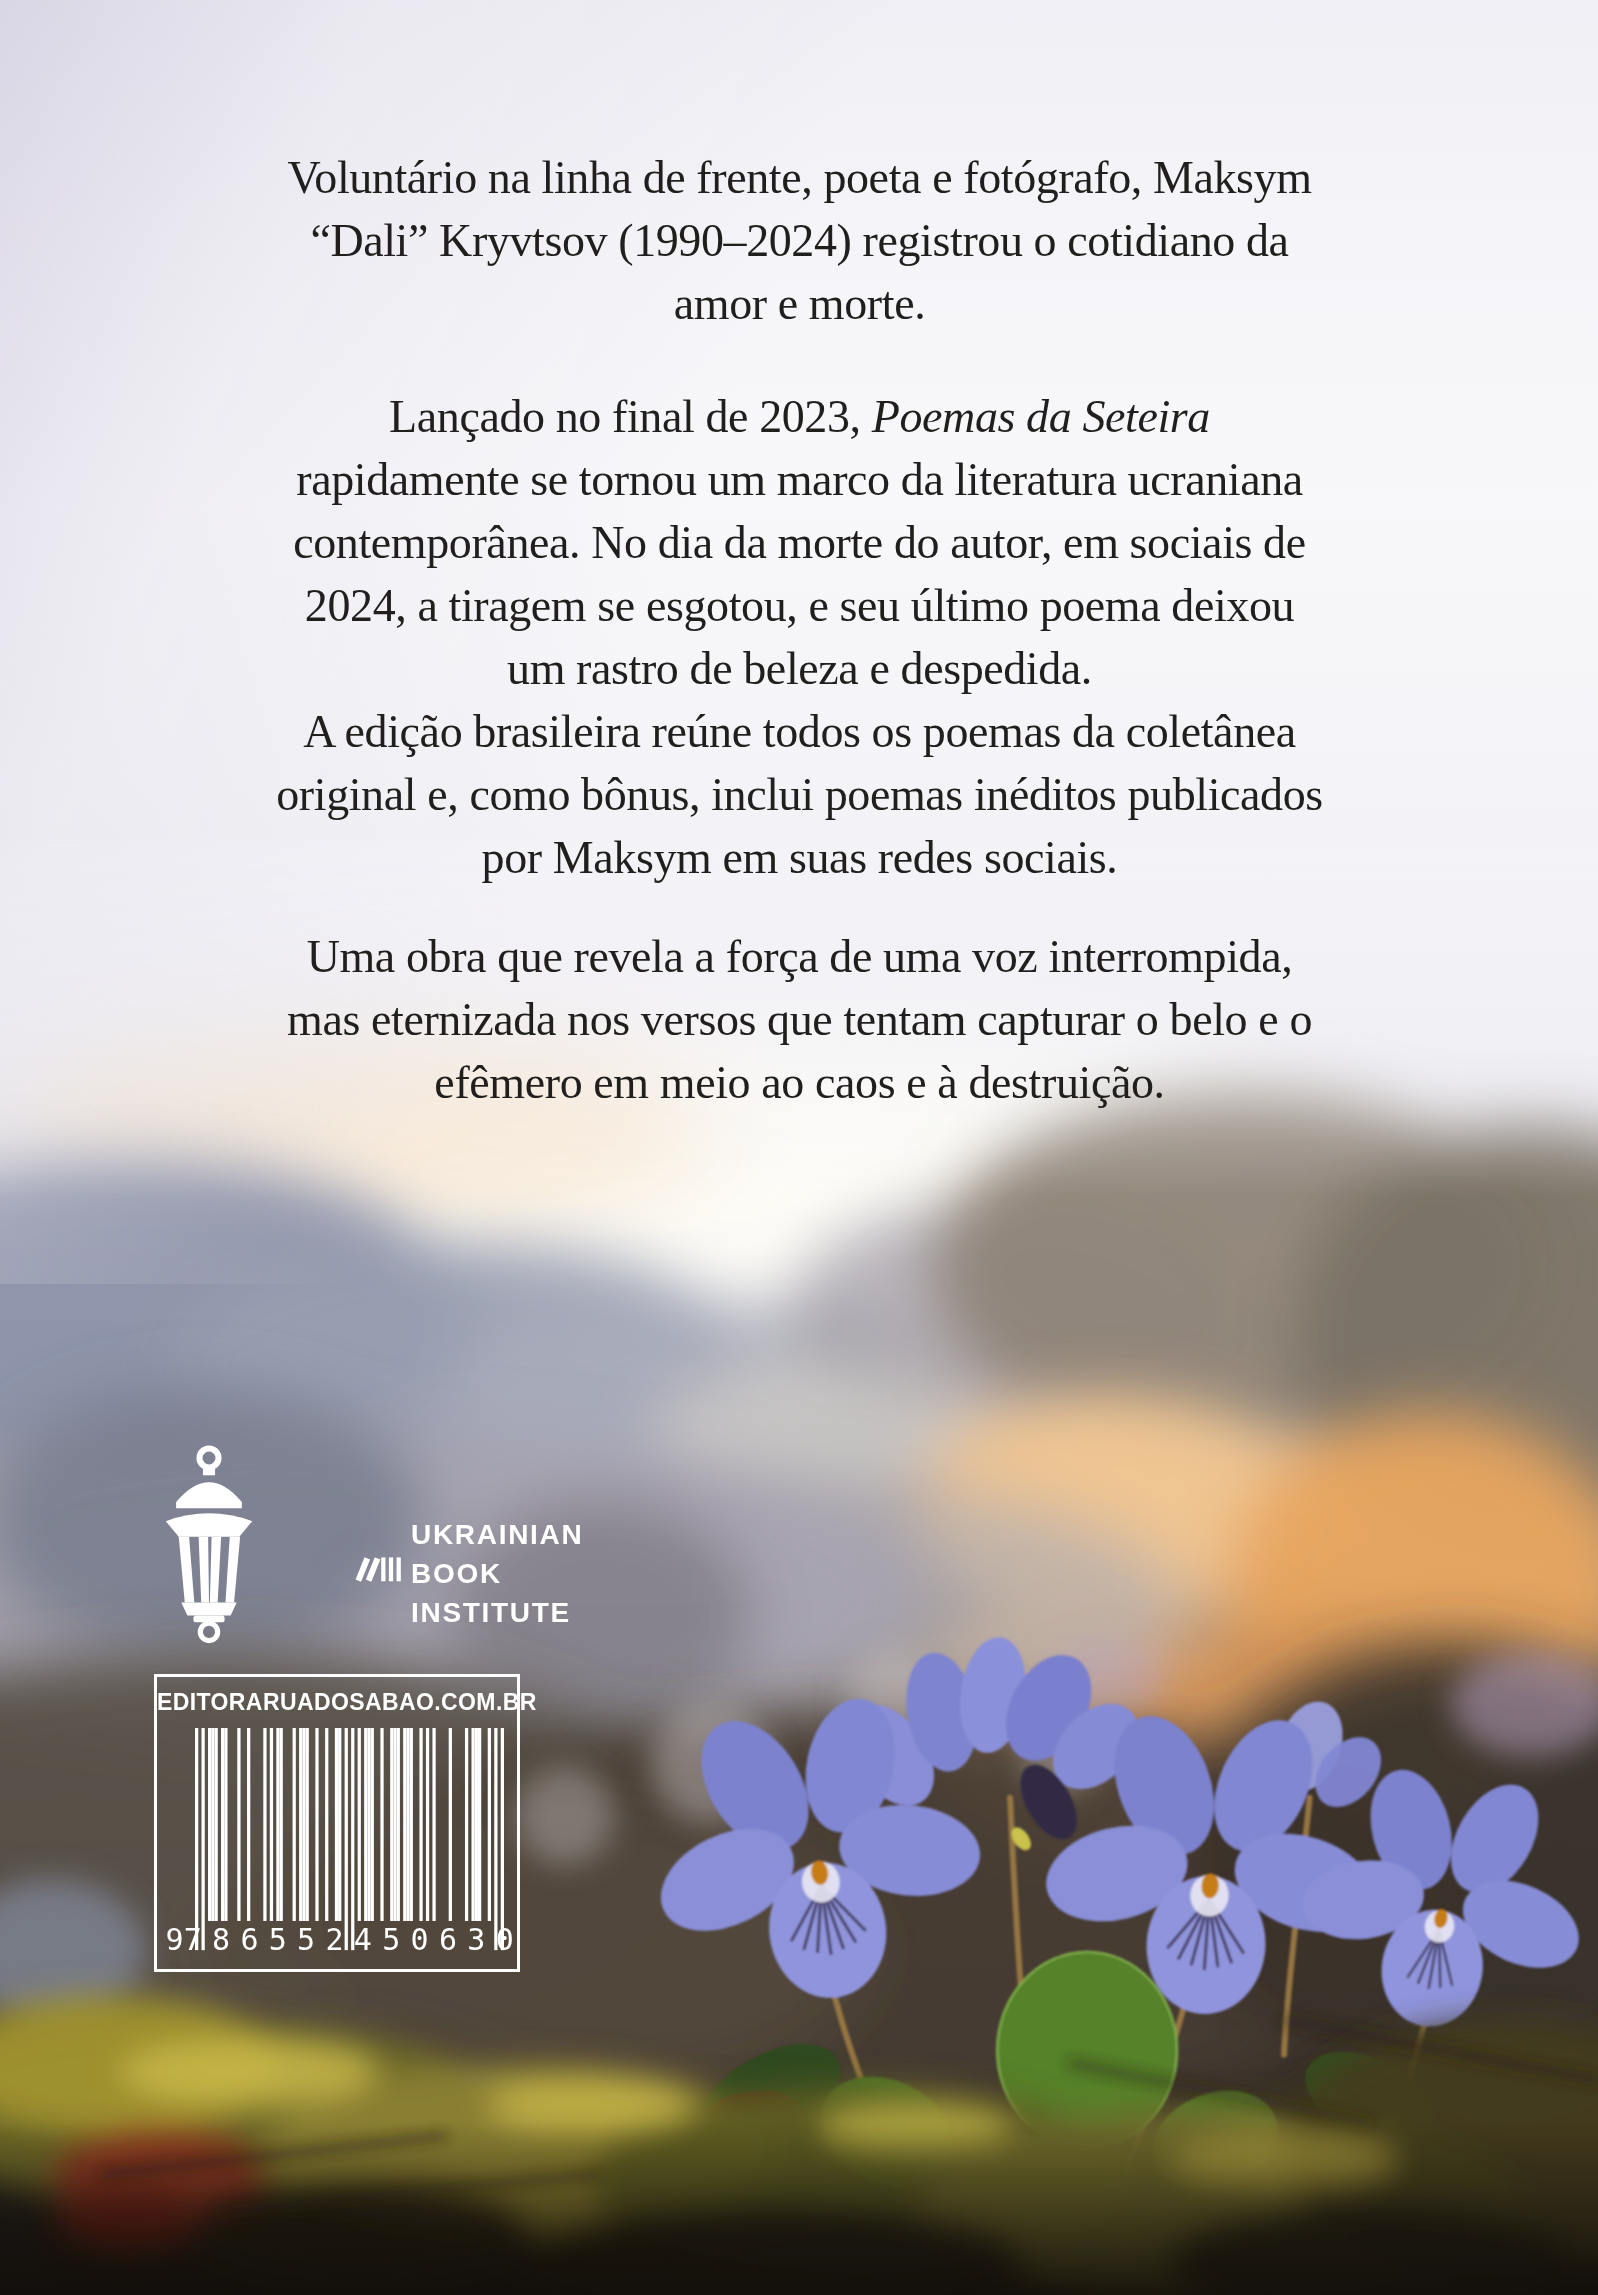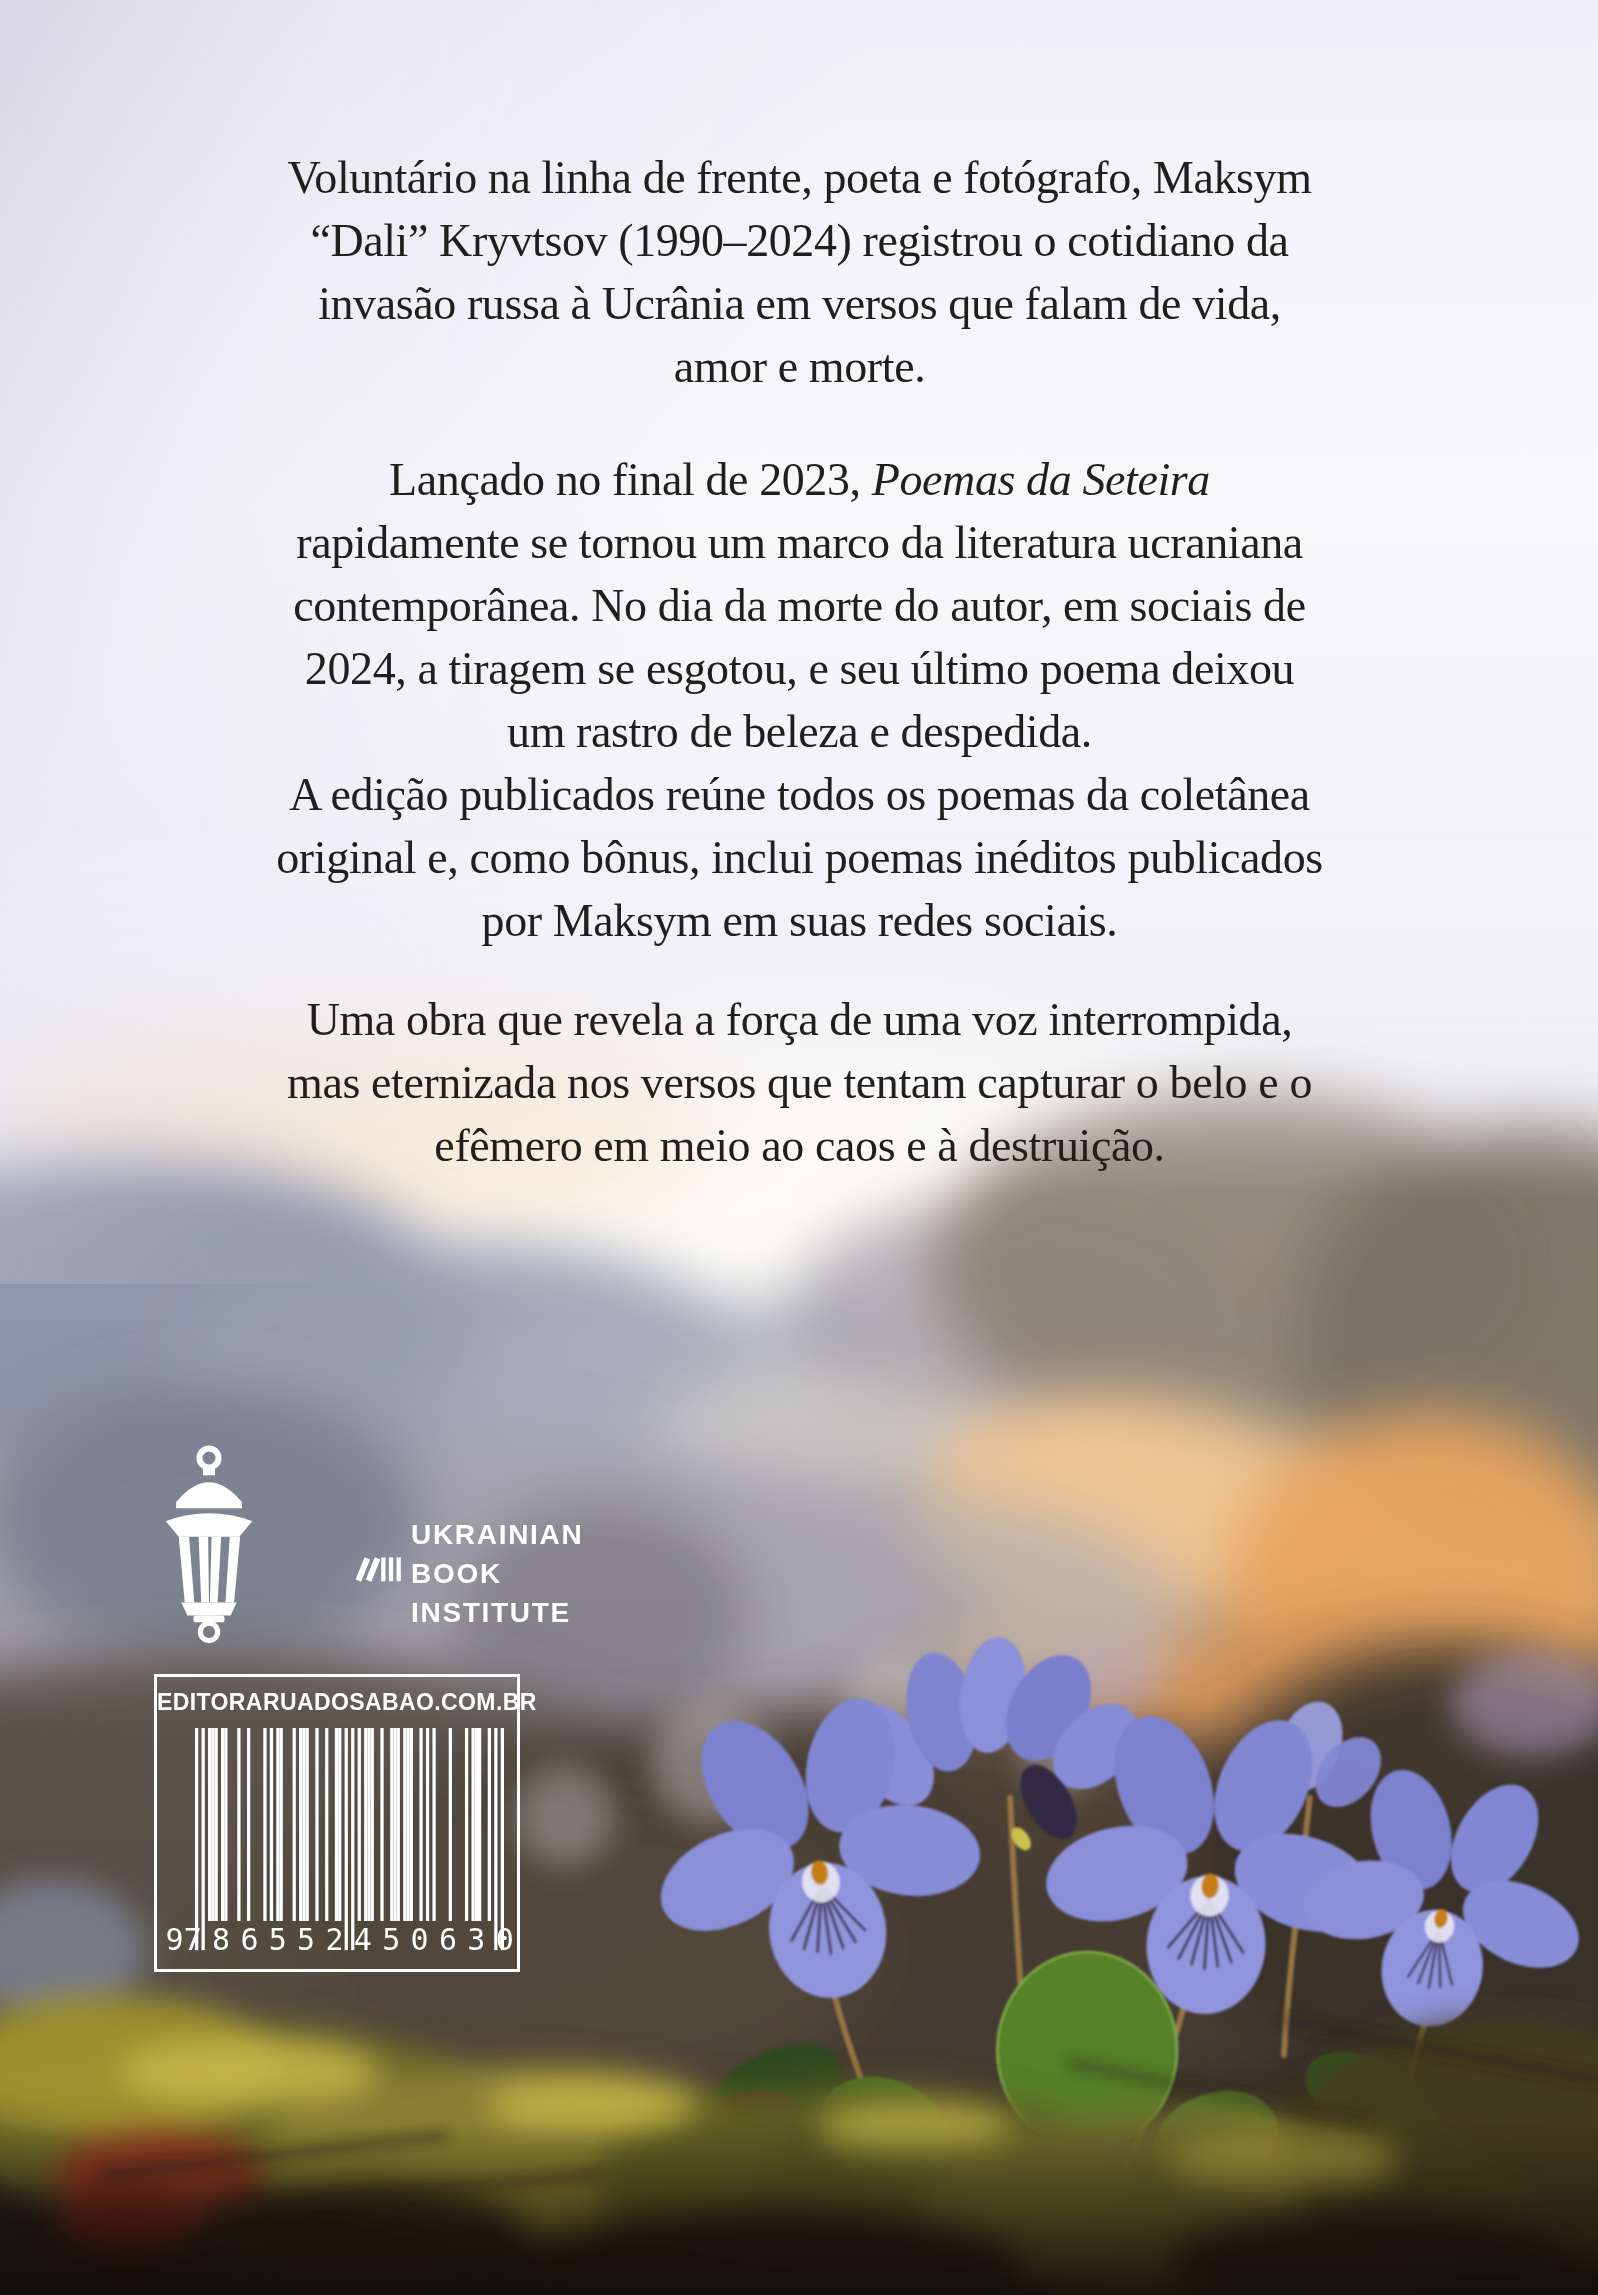--- a/index.html
+++ b/index.html
@@ -236,30 +236,29 @@
     <rect x="0" y="1500" width="1868" height="202" fill="url(#vign)"></rect>
     <rect x="0" y="0" width="1868" height="420" fill="url(#topfade)"></rect>
   </svg>
 
   <div class="tint-left"></div>
 
   <div class="blurb" id="blurb">
       <div class="para p1">
         <div class="line">Voluntário na linha de frente, poeta e fotógrafo, Maksym</div>
         <div class="line">“Dali” Kryvtsov (1990–2024) registrou o cotidiano da</div>
-        <div class="line">invasão russa à Ucrânia em versos que falam de vida,</div>
         <div class="line">amor e morte.</div>
       </div>
       <div class="para p2">
         <div class="line">Lançado no final de 2023, <em>Poemas da Seteira</em></div>
         <div class="line">rapidamente se tornou um marco da literatura ucraniana</div>
         <div class="line">contemporânea. No dia da morte do autor, em sociais de</div>
         <div class="line">2024, a tiragem se esgotou, e seu último poema deixou</div>
         <div class="line">um rastro de beleza e despedida.</div>
-        <div class="line">A edição publicados reúne todos os poemas da coletânea</div>
+        <div class="line">A edição brasileira reúne todos os poemas da coletânea</div>
         <div class="line">original e, como bônus, inclui poemas inéditos publicados</div>
         <div class="line">por Maksym em suas redes sociais.</div>
       </div>
       <div class="para p3">
         <div class="line">Uma obra que revela a força de uma voz interrompida,</div>
         <div class="line">mas eternizada nos versos que tentam capturar o belo e o</div>
         <div class="line">efêmero em meio ao caos e à destruição.</div>
       </div>
     </div>
 

